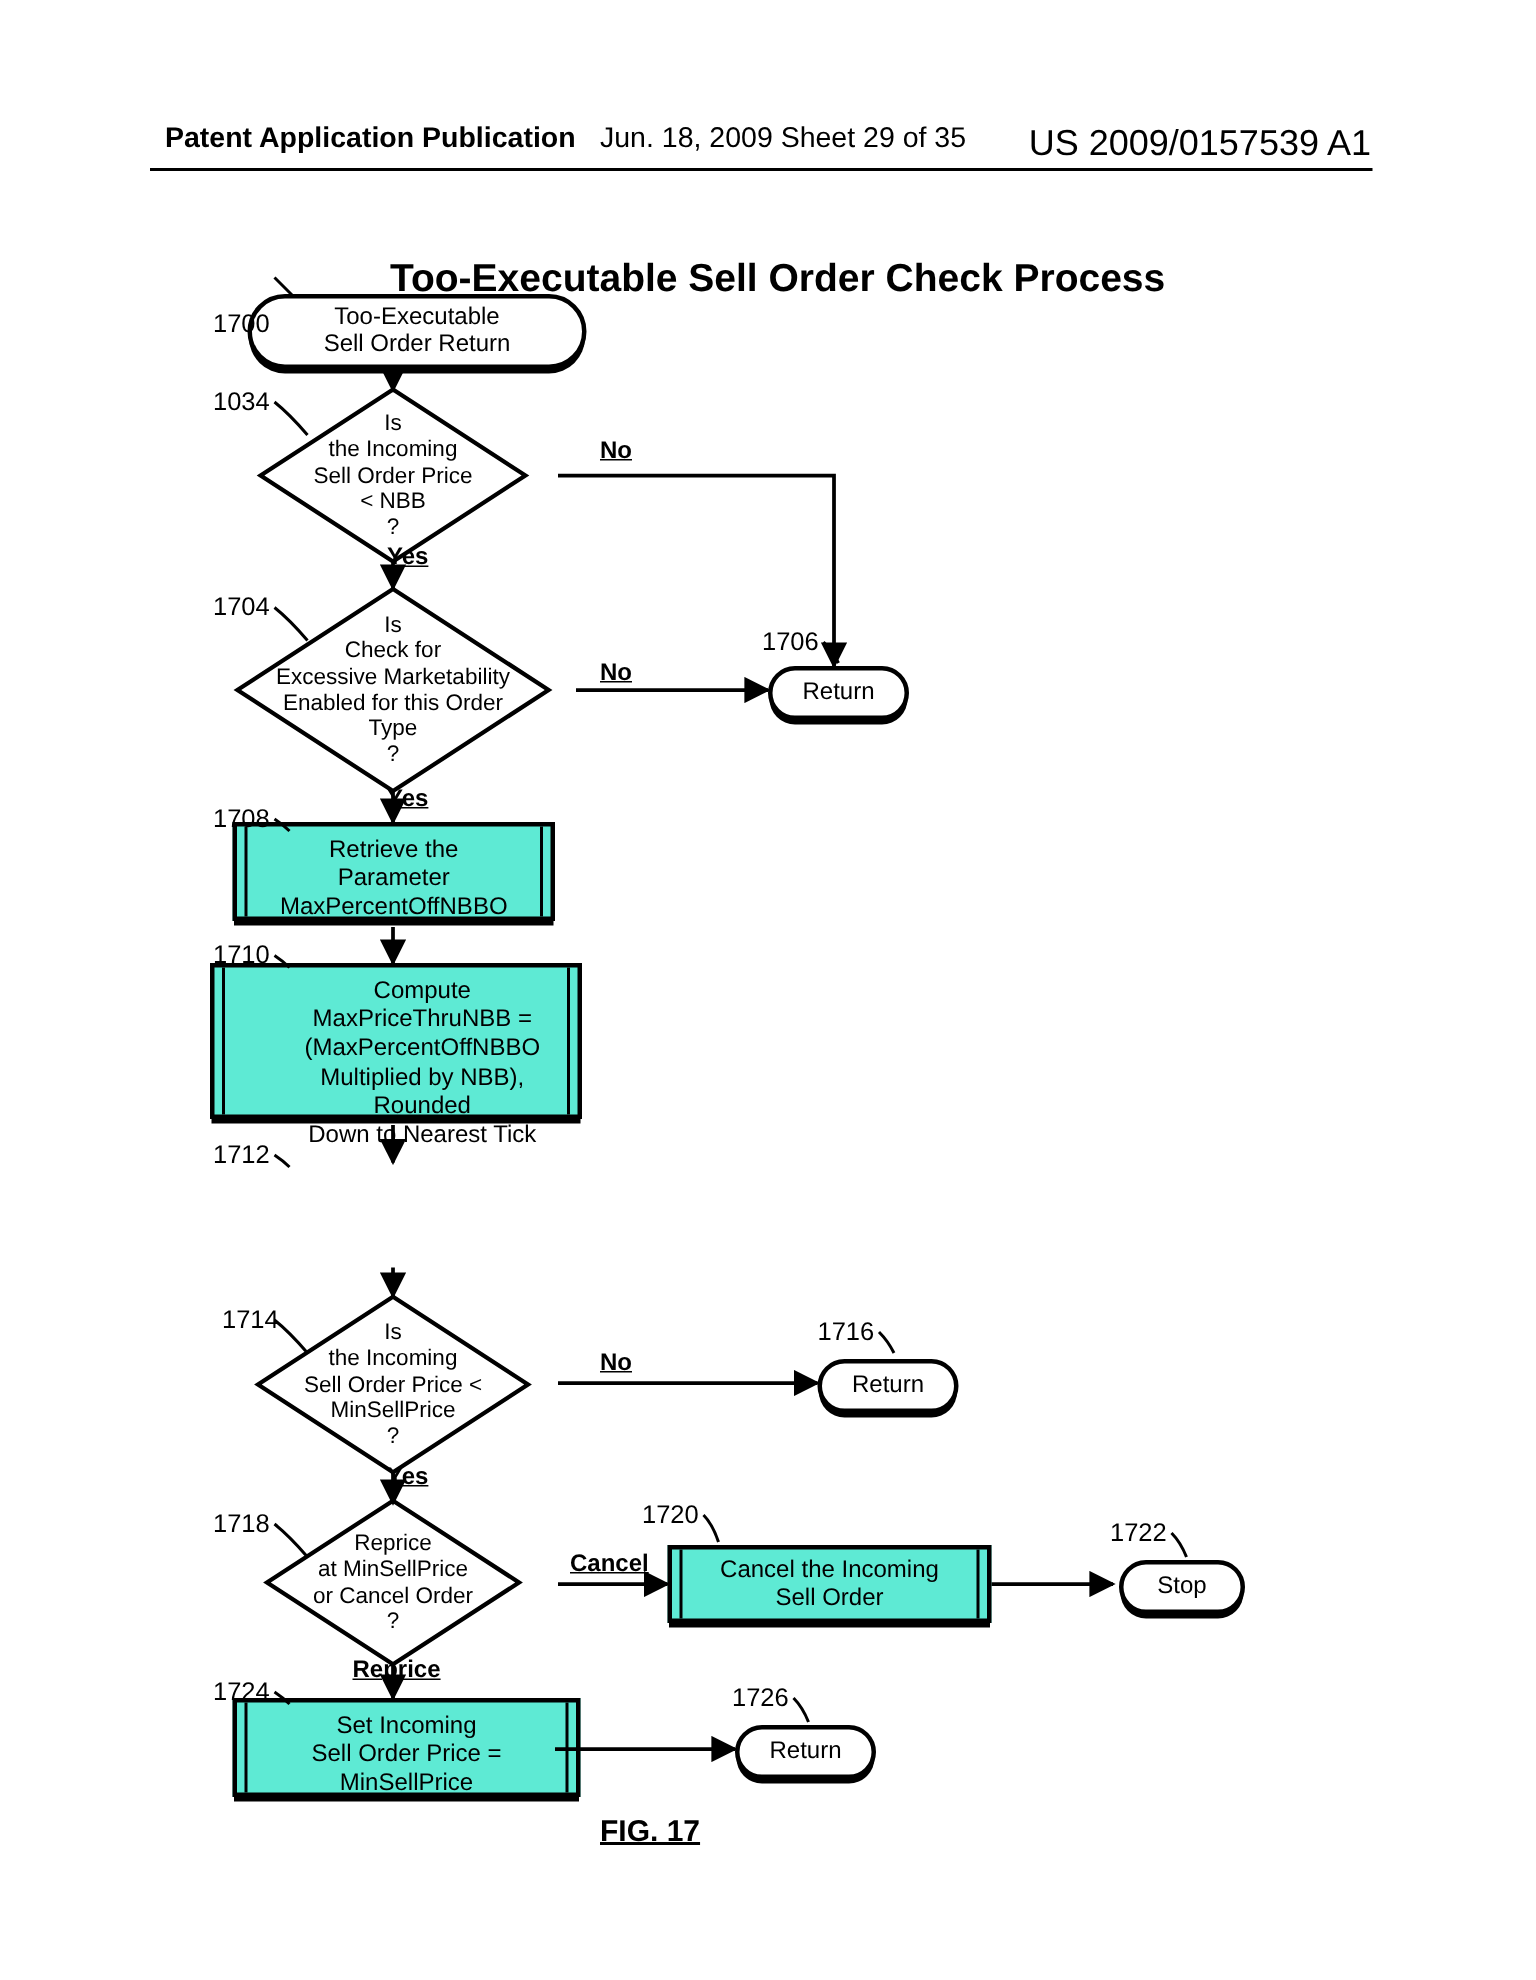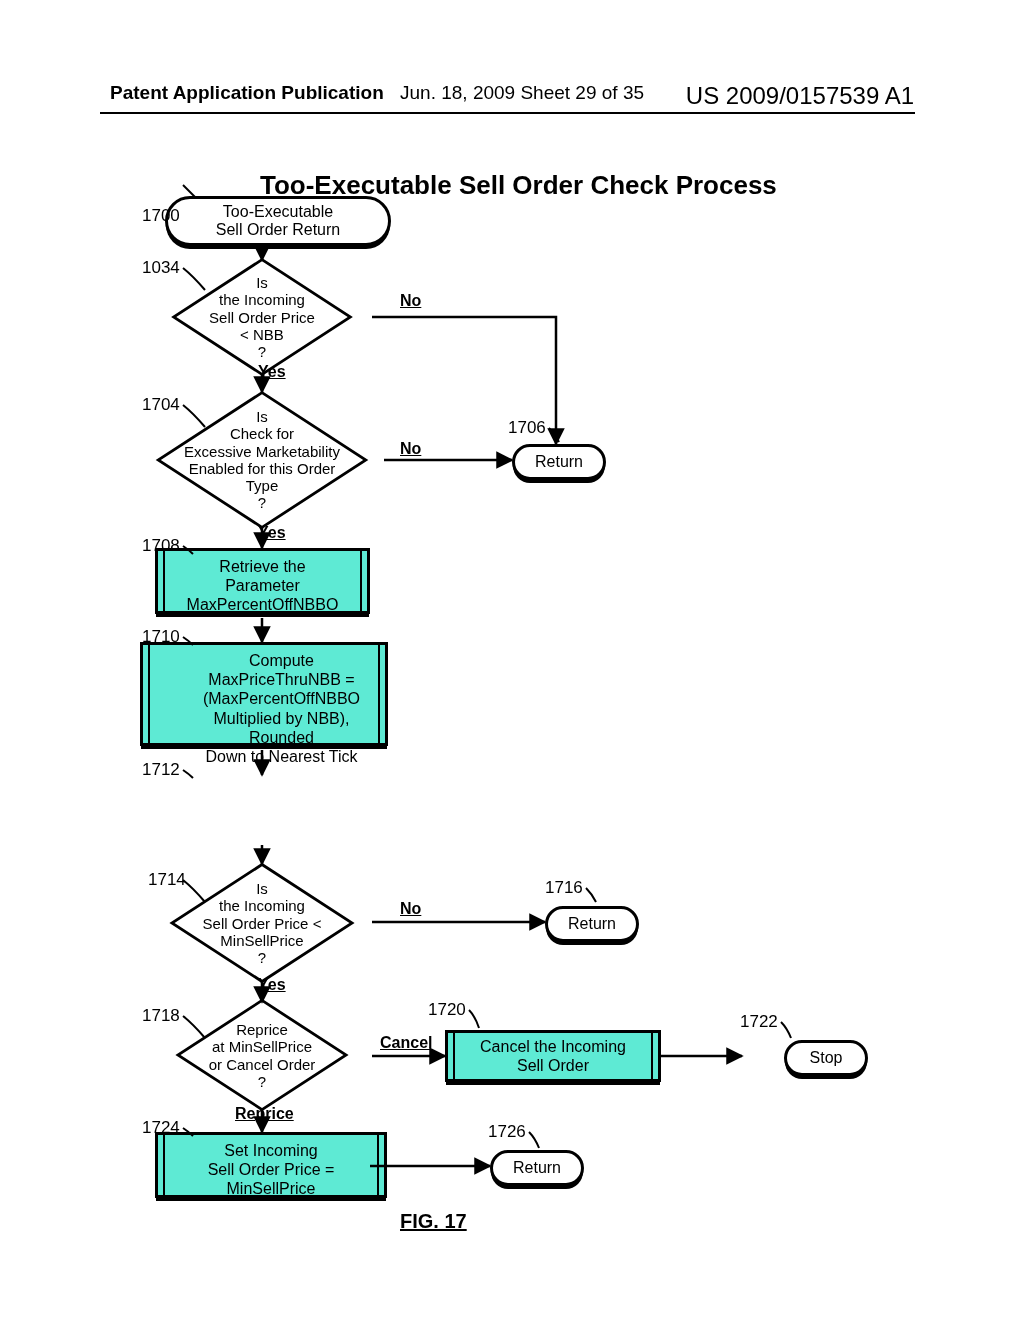--- a/index.html
+++ b/index.html
@@ -245,21 +245,21 @@
     <div class="ref" style="left:142px; top:1006px;">1718</div>
     <div class="lbl" style="left:380px; top:1034px;">Cancel</div>
     <div class="lbl" style="left:235px; top:1105px;">Reprice</div>
 
     <div class="proc" style="left:445px; top:1030px; width:216px; height:52px; display:flex; align-items:center; justify-content:center;">
       <span style="white-space:pre-line; display:block;">Cancel the Incoming
 Sell Order</span>
     </div>
     <div class="ref" style="left:428px; top:1000px;">1720</div>
 
-    <div class="term" style="left:784px; top:1040px; width:78px; height:30px;">
+    <div class="term" style="left:746px; top:1040px; width:78px; height:30px;">
       <span>Stop</span>
     </div>
     <div class="ref" style="left:740px; top:1012px;">1722</div>
 
     <div class="proc" style="left:155px; top:1132px; width:232px; height:66px;">
       <span style="white-space:pre-line; display:block;">Set Incoming
 Sell Order Price =
 MinSellPrice</span>
     </div>
     <div class="ref" style="left:142px; top:1118px;">1724</div>

